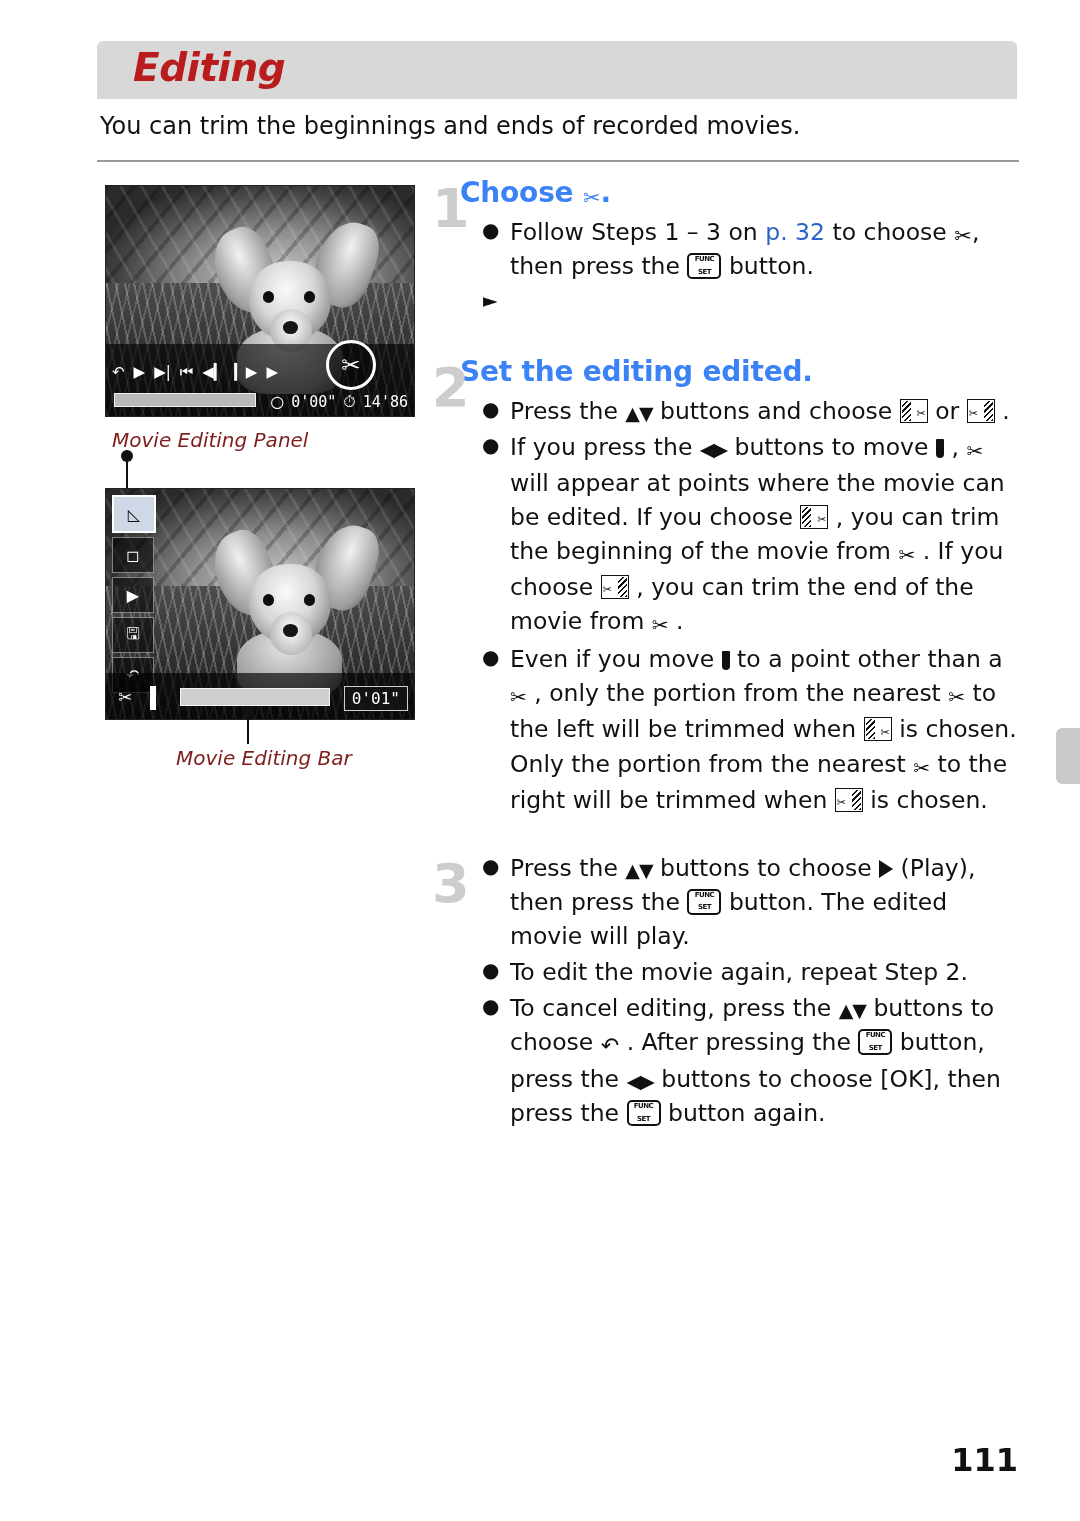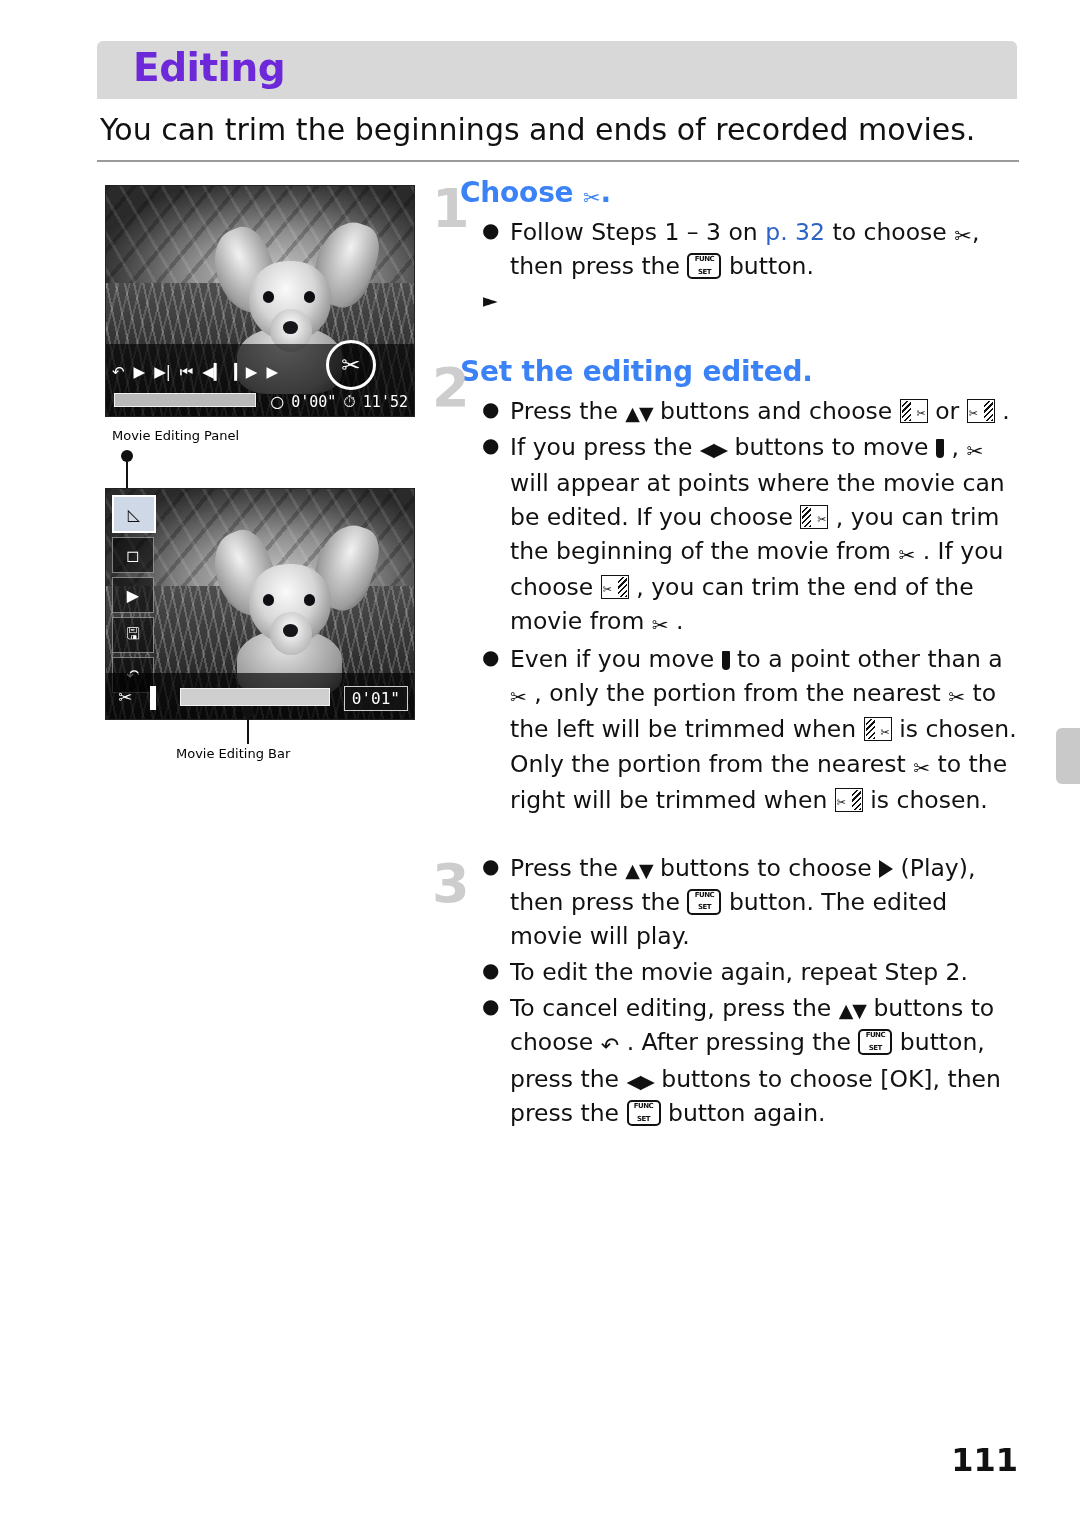--- a/index.html
+++ b/index.html
@@ -30,28 +30,29 @@
     background: #d8d8d8;
     border-radius: 6px 6px 0 0;
   }
   .title-bar .title {
     position: absolute;
     left: 36px;
     top: 4px;
     font-size: 39px;
     font-weight: bold;
     letter-spacing: -0.5px;
-    color: #6d28d9;
+    color: #b91c1c;
+    font-style: italic;
   }
   .intro {
     position: absolute;
     left: 100px;
     top: 112px;
     width: 920px;
-    font-size: 30px;
+    font-size: 24px;
     color: #111;
   }
   .rule {
     position: absolute;
     left: 97px;
     top: 160px;
     width: 922px;
     height: 2px;
     background: #9a9a9a;
   }
@@ -60,23 +61,24 @@
   .fig {
     position: absolute;
     background: #000;
     border: 1px solid #222;
   }
   .fig1 { left: 105px; top: 185px; width: 308px; height: 230px; }
   .fig2 { left: 105px; top: 488px; width: 308px; height: 230px; }
 
   .caption {
     position: absolute;
-    font-size: 13px;
-    color: #000000;
+    font-size: 20px;
+    color: #7f1d1d;
     white-space: nowrap;
+    font-style: italic;
   }
   .cap1 { left: 112px; top: 428px; }
   .cap2 { left: 176px; top: 746px; }
 
   .leader {
     position: absolute;
     background: #111;
   }
   .leader-v1 { left: 126px; top: 455px; width: 2px; height: 33px; }
   .leader-dot1 { left: 121px; top: 450px; width: 12px; height: 12px; border-radius: 50%; background: #111; position: absolute; }
@@ -509,21 +511,21 @@
         <span class="ic">◀▎</span>
         <span class="ic">▎▶</span>
         <span class="ic">▶</span>
       </div>
       <div class="scissors-circle">✂</div>
       <div class="pb-track"></div>
       <div class="pb-right">
         <span>○</span>
         <span class="timebox">0'00"</span>
         <span>⏱</span>
-        <span class="timebox">11'52</span>
+        <span class="timebox">14'86</span>
       </div>
     </div>
   </div>
 
   <div class="caption cap1">Movie Editing Panel</div>
   <div class="leader-dot1"></div>
   <div class="leader leader-v1"></div>
 
   <div class="fig fig2">
     <div class="photo">

